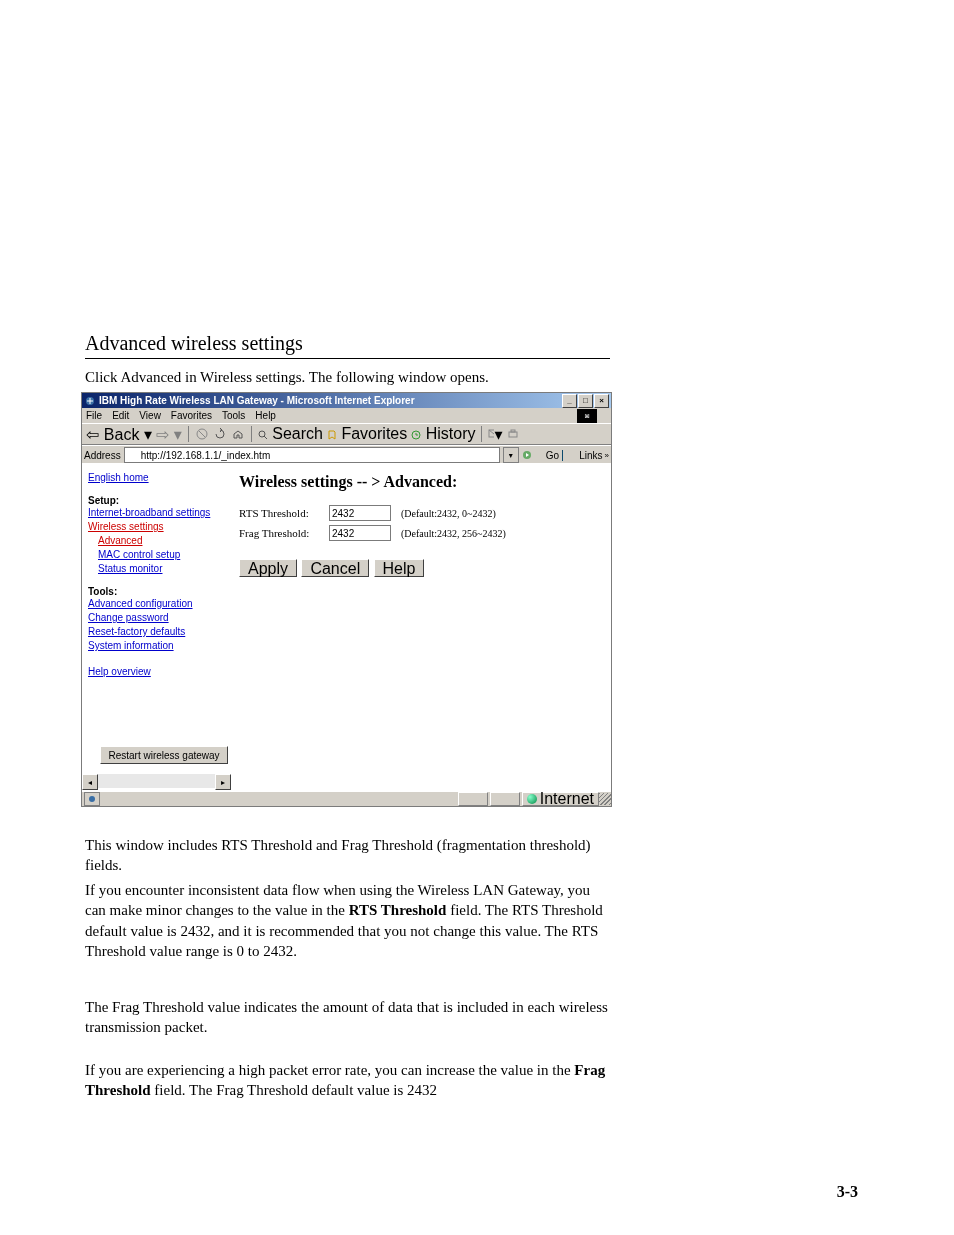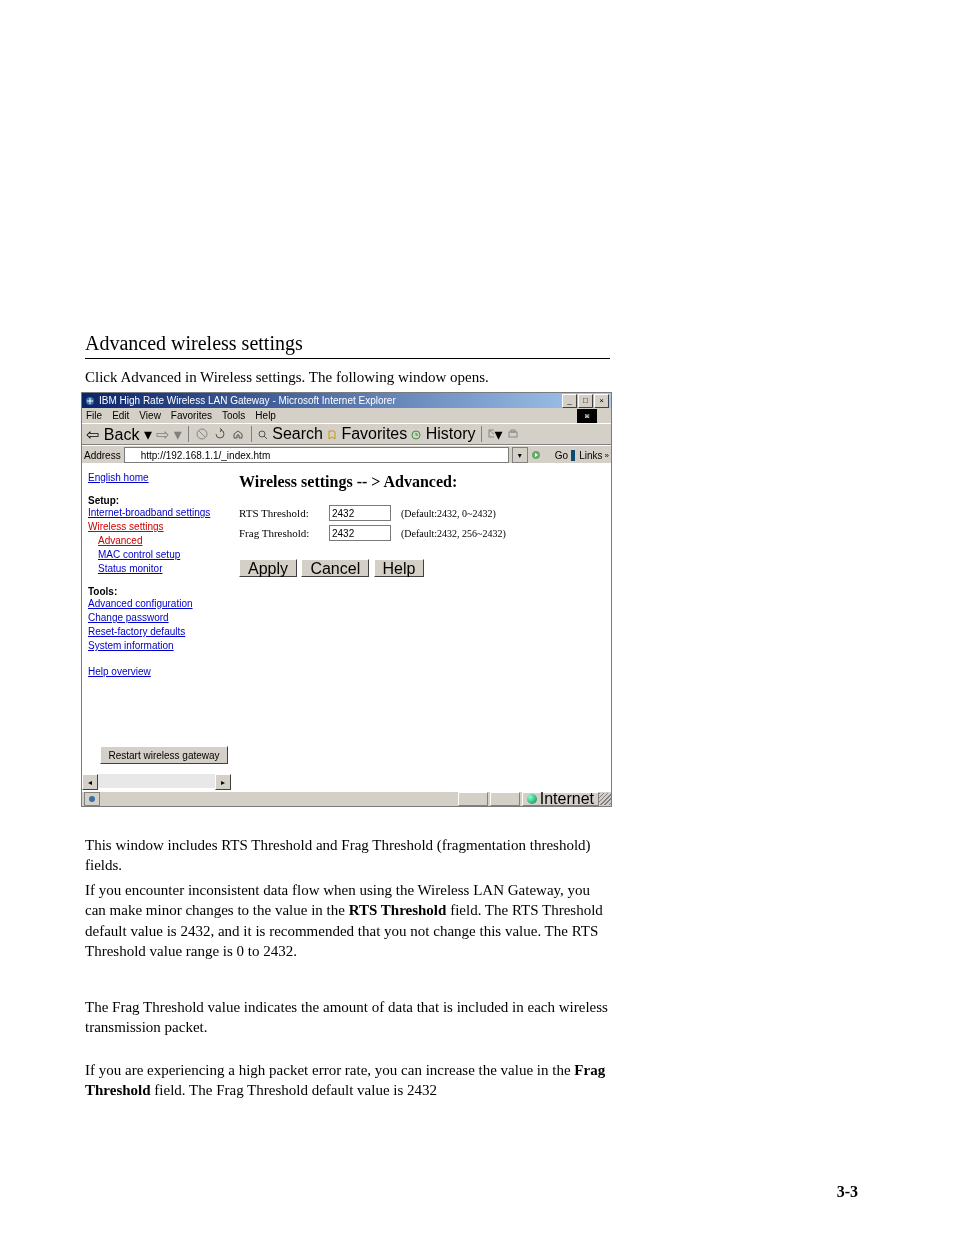--- a/index.html
+++ b/index.html
@@ -4,35 +4,35 @@
 <style>
   html,body{margin:0;padding:0;background:#fff;font-family:"Times New Roman",Times,serif;color:#000;width:954px}
   .page{position:relative;width:954px;height:1235px}
   .sect-title{position:absolute;left:85px;top:332px;font-size:20px;font-weight:normal}
   .rule{position:absolute;left:85px;top:358px;width:525px;height:1px;background:#000}
   .intro{position:absolute;left:85px;top:367px;font-size:15px}
 
   
   .win{position:absolute;left:81px;top:392px;width:529px;height:413px;
        border:1px solid #7b7b7b;background:#d4d0c8;font-family:Tahoma,Verdana,sans-serif;font-size:10px;color:#000}
-  .titlebar{height:15px;background:linear-gradient(to right,#0a246a,#a6caf0);color:#fff;display:flex;align-items:center;padding:0 2px;font-size:10px;font-weight:normal}
+  .titlebar{height:15px;background:linear-gradient(to right,#0a246a,#a6caf0);color:#fff;display:flex;align-items:center;padding:0 2px;font-size:10px;font-weight:bold}
   .titlebar .ie-icon{width:12px;height:12px;margin-right:3px;display:inline-flex;align-items:center;justify-content:center}
   .titlebar .spacer{flex:1}
   .titlebar .winbtn{width:13px;height:12px;background:#d4d0c8;border:1px solid #fff;border-right-color:#404040;border-bottom-color:#404040;margin-left:1px;display:flex;align-items:center;justify-content:center;color:#000;font-size:8px;font-family:Arial}
   .menubar{height:15px;display:flex;align-items:center;padding:0 4px;font-size:10px}
   .menubar span{margin-right:10px}
   .menubar .logo{margin-left:auto;width:20px;height:14px;background:#000;display:flex;align-items:center;justify-content:center;color:#fff;font-size:8px}
   .toolbar{height:20px;border-top:1px solid #fff;border-bottom:1px solid #808080;display:flex;align-items:center;padding:0 4px;font-size:16px;gap:4px}
   .toolbar .sep{width:1px;height:16px;background:#808080;margin:0 2px}
   .toolbar .ico{width:14px;height:14px;display:inline-flex;align-items:center;justify-content:center}
   .addrbar{height:18px;border-top:1px solid #fff;border-bottom:1px solid #808080;display:flex;align-items:center;padding:0 2px;font-size:10px;gap:3px}
   .addrbar input{flex:1;height:14px;font-size:10px;border:1px solid #7b7b7b;padding:0 2px 0 16px;background:#fff}
   .addrbar .dd{width:14px;height:14px;border:1px solid #808080;background:#d4d0c8;display:flex;align-items:center;justify-content:center;font-size:8px}
   .addrbar .go{display:flex;align-items:center;gap:14px}
-  .addrbar .links{border-left:4px solid #0c4a6e;padding-left:4px;display:flex;align-items:center;gap:2px}
+  .addrbar .links{border-left:1px solid #0c4a6e;padding-left:16px;display:flex;align-items:center;gap:2px}
 
   .content{position:absolute;top:70px;bottom:14px;left:0;right:0;background:#fff;display:flex}
   .sidebar{width:137px;padding:8px 6px;font-size:10px;overflow:hidden;position:relative}
   .sidebar a{color:#0000cc;text-decoration:underline;display:block;line-height:14px}
   .sidebar .cur{color:#cc0000}
   .sidebar .hdr{font-weight:bold;color:#000;margin-top:10px}
   .sidebar .sub{padding-left:10px}
   .sidebar .restart{position:absolute;bottom:28px;left:18px;width:128px;height:18px;background:#d4d0c8;border:1px solid #fff;border-right-color:#404040;border-bottom-color:#404040;font-size:10px}
   .sidebar .hscroll{position:absolute;bottom:4px;left:0;right:0;height:14px;background:#d4d0c8;display:flex}
   .sidebar .hscroll .btn{width:14px;height:14px;background:#d4d0c8;border:1px solid #fff;border-right-color:#404040;border-bottom-color:#404040;display:flex;align-items:center;justify-content:center;font-size:8px}

